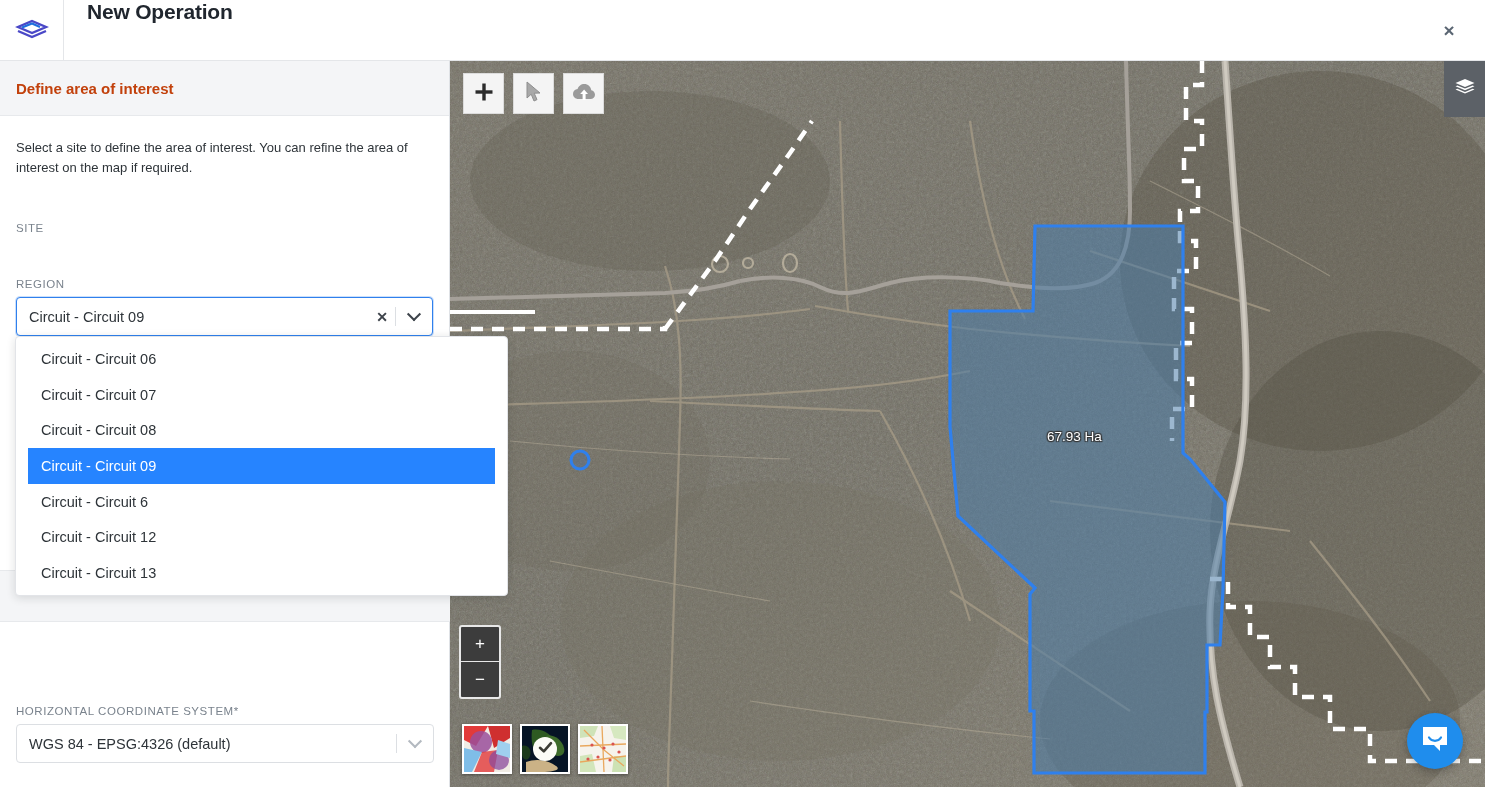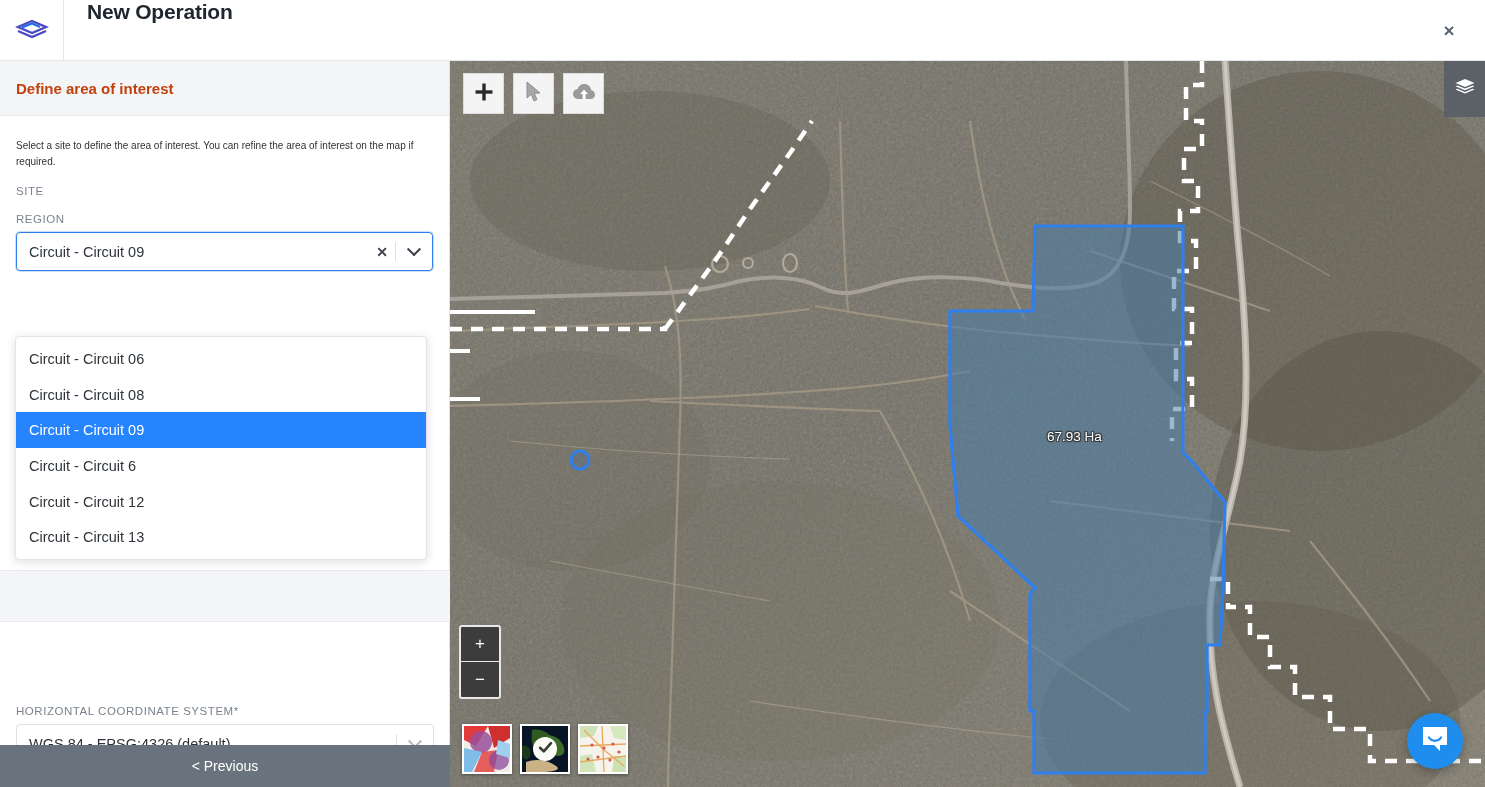--- a/index.html
+++ b/index.html
@@ -51,27 +51,27 @@
     background: #f4f5f7;
     border-bottom: 1px solid #e7e9ec;
     display: flex; align-items: center;
     padding-left: 16px;
   }
   .panel-head-title {
     font-size: 15px; font-weight: bold; color: #c2410c;
   }
   .panel-body { padding: 0 16px; }
   .intro-text {
-    font-size: 10px; color: #2e3439; line-height: 1.55;
+    font-size: 13px; color: #2e3439; line-height: 1.55;
     margin-top: 22px;
     width: 420px;
   }
   .field-label {
     font-size: 11.5px; color: #7a838d; letter-spacing: 0.55px;
-    margin-top: 16px; margin-bottom: 7px; text-transform: uppercase;
+    margin-top: 44px; margin-bottom: 7px; text-transform: uppercase;
   }
   .field-label .req { color: #7a838d; }
   .select-box {
     height: 39px; border: 1px solid #dcdfe3; border-radius: 4px;
     background: #fff; display: flex; align-items: center;
     position: relative;
   }
   .select-box.focused {
     border: 1px solid #2f80ed;
     box-shadow: 0 0 0 1px rgba(47,128,237,0.25);
@@ -99,26 +99,26 @@
   
   .ghost-strip {
     position: absolute; left: 0; top: 509px;
     width: 450px; height: 52px; background: #f4f5f7;
     border-top: 1px solid #e7e9ec; border-bottom: 1px solid #e7e9ec;
   }
 
   
   .menu {
     position: absolute; left: 15px; top: 275px;
-    width: 412px;
+    width: 493px;
     background: #ffffff;
     border: 1px solid #e2e4e8;
     border-radius: 4px;
     box-shadow: 0 2px 10px rgba(20,25,30,0.14);
-    padding: 4px 0;
+    padding: 4px 12px;
     z-index: 35;
   }
   .menu-item {
     height: 35.7px; display: flex; align-items: center;
     padding-left: 13px; font-size: 14.5px; color: #2e3439;
     cursor: pointer;
   }
   .menu-item.selected { background: #2684ff; color: #ffffff; }
 
   
@@ -465,20 +465,21 @@
         <div class="select-clear">✕</div>
         <div class="select-sep"></div>
         <div class="select-arrow">
           <span class="chev dark"></span>
         </div>
       </div>
     </div>
 
     <div class="menu">
       <div class="menu-item">Circuit - Circuit 06</div>
+      <div class="menu-item">Circuit - Circuit 07</div>
       <div class="menu-item">Circuit - Circuit 08</div>
       <div class="menu-item selected">Circuit - Circuit 09</div>
       <div class="menu-item">Circuit - Circuit 6</div>
       <div class="menu-item">Circuit - Circuit 12</div>
       <div class="menu-item">Circuit - Circuit 13</div>
     </div>
 
     <div class="hcs-wrap">
       <div class="field-label">
         <span>HORIZONTAL COORDINATE SYSTEM</span><span class="req">*</span>
@@ -486,17 +487,16 @@
       <div class="select-box">
         <div class="select-value">WGS 84 - EPSG:4326 (default)</div>
         <div class="select-sep"></div>
         <div class="select-arrow">
           <span class="chev"></span>
         </div>
       </div>
     </div>
 
     <div class="footer">
-      <div class="btn-prev">&lt; Previous</div>
     </div>
 
   </div>
 </div>
 
 </body></html>

